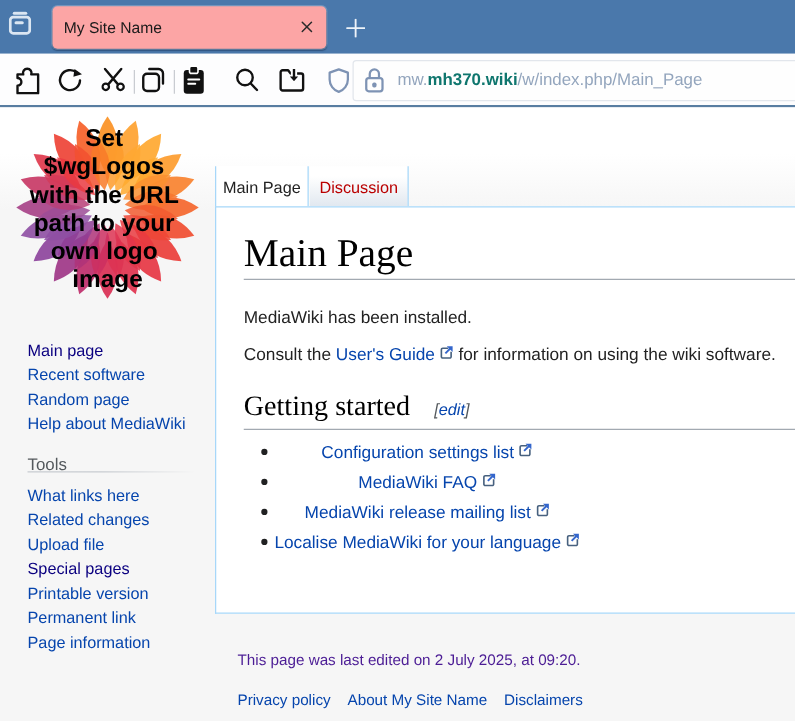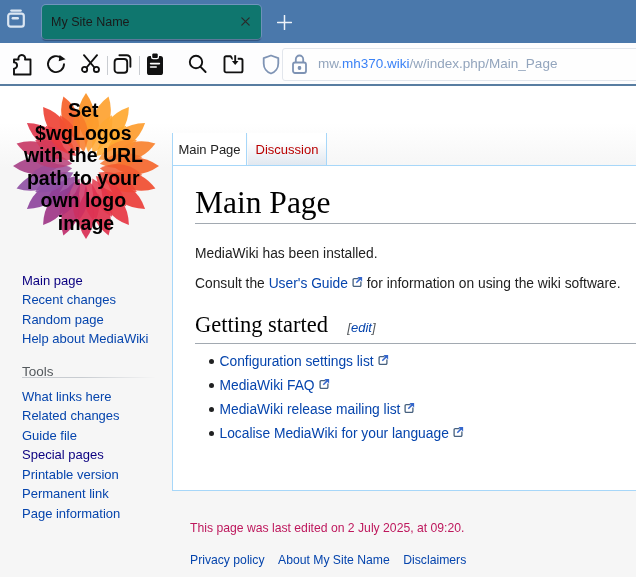--- a/index.html
+++ b/index.html
@@ -2,32 +2,32 @@
 <html><head>
 <meta charset="utf-8">
 <style>
 * { margin:0; padding:0; box-sizing:border-box; }
 html,body { width:636px; height:577px; overflow:hidden; background:#fff;
   font-family:"Liberation Sans",sans-serif; }
 
 .tabbar { position:relative; height:43px; background:#4a78ab; border-bottom:0; }
 .tabbar .appicon { position:absolute; left:7px; top:9px; }
 .tab { position:absolute; left:42px; top:5px; width:219px; height:34px;
-  background:#0f766e; border-radius:4px; box-shadow:0 0 0 1px rgba(255,255,255,0.22), 0 1.5px 1px rgba(15,35,70,0.45);
+  background:#fca5a5; border-radius:4px; box-shadow:0 0 0 1px rgba(255,255,255,0.22), 0 1.5px 1px rgba(15,35,70,0.45);
   }
 .tab .title { position:absolute; left:9px; top:10px; font-size:12.5px; color:#1a1a1a; }
 .tab .close { position:absolute; right:7px; top:8px; }
 .newtab { position:absolute; left:277px; top:15px; }
 .toolbar { position:relative; height:43px; background:#fdfdfe;
   border-bottom:2px solid #587da1; }
 .toolbar svg.ic { position:absolute; top:0; }
 .sep { position:absolute; top:13px; width:1px; height:19px; background:#c9ccd1; }
 .url { position:absolute; left:318px; top:13px; font-size:13.5px; color:#93a5bd;
   white-space:nowrap; }
-.url b { color:#3b82f6; font-weight:normal; }
+.url b { color:#0f766e; font-weight:bold; }
 
 .page { position:relative; width:636px; height:569px; background:#f6f6f6; }
 .pagebase { position:absolute; left:0; top:0; width:636px; height:82px;
   background:linear-gradient(to bottom,#ffffff 45%,#f6f6f6 100%); }
 .logo { position:absolute; left:6px; top:7px; width:160px; height:160px; }
 .snav { position:absolute; left:22px; font-size:13px; }
 .snav li { list-style:none; line-height:19.6px; white-space:nowrap; }
 .snav a { color:#0645ad; text-decoration:none; }
 .snav a.v { color:#0b0080; }
 .shead { position:absolute; left:22px; font-size:13.5px; color:#54595d; }
@@ -47,29 +47,29 @@
 h1.fh { position:absolute; left:22px; top:19px; width:444px;
   font-family:"Liberation Serif",serif; font-weight:normal; font-size:31.5px;
   color:#000; border-bottom:1px solid #a2a9b1; padding-bottom:2px; }
 .p1 { position:absolute; left:22px; top:80px; font-size:13.8px; font-weight:normal; color:#222; }
 .p2 { position:absolute; left:22px; top:110px; font-size:13.8px; color:#222; white-space:nowrap; }
 h2.gs { position:absolute; left:22px; top:146px; width:444px;
   font-family:"Liberation Serif",serif; font-weight:normal; font-size:22.5px;
   color:#000; border-bottom:1px solid #a2a9b1; padding-bottom:5px; }
 h2.gs .edit { font-family:"Liberation Sans",sans-serif; font-size:13px; margin-left:8px;font-style:italic; }
 h2.gs .br { color:#54595d; }
-.mwlist { position:absolute; left:46.5px; top:184px; font-size:13.8px; }
+.mwlist { position:absolute; left:46.5px; top:184px; font-size:13.8px;text-align:center; }
 .mwlist li { line-height:24px; color:#202122; list-style:none; position:relative; }
 .mwlist li::before { content:""; position:absolute; left:-10.5px; top:9px; width:5px; height:5px; border-radius:50%; background:#202122; }
 
 a.cl { color:#0645ad; text-decoration:none; }
 a.red { color:#ba0000; text-decoration:none;margin-top:29px; }
 .extico { display:inline-block; vertical-align:baseline; margin-left:3px; }
 
-.finfo { position:absolute; left:190px; top:435px; font-size:12.2px; color:#be185d; }
+.finfo { position:absolute; left:190px; top:435px; font-size:12.2px; color:#4c1d95; }
 .flinks { position:absolute; left:190px; top:467px; font-size:12.2px; }
 .flinks a { color:#0645ad; text-decoration:none; margin-right:13.5px; }
 </style>
 </head>
 <body>
 <div class="tabbar">
   <svg class="appicon" width="18" height="19" viewBox="0 0 18 19">
     <path d="M4.4 1.6 H13.6" stroke="#dbe6f2" stroke-width="2.4" stroke-linecap="round" fill="none"></path>
     <rect x="1.2" y="4.6" width="15.6" height="13" rx="2.4" fill="none" stroke="#dbe6f2" stroke-width="2.2"></rect>
     <path d="M5.8 9.2 H10.8" stroke="#dbe6f2" stroke-width="2.4" stroke-linecap="round" fill="none"></path>
@@ -189,30 +189,30 @@
       <tspan x="80" dy="22.5">$wgLogos</tspan>
       <tspan x="80" dy="22.5">with the URL</tspan>
       <tspan x="80" dy="22.5">path to your</tspan>
       <tspan x="80" dy="22.5">own logo</tspan>
       <tspan x="80" dy="22.5">image</tspan>
     </text>
   </svg>
 
   <ul class="snav" style="top:184.5px">
     <li><a class="v" href="#">Main page</a></li>
-    <li><a href="#">Recent changes</a></li>
+    <li><a href="#">Recent software</a></li>
     <li><a href="#">Random page</a></li>
     <li><a href="#">Help about MediaWiki</a></li>
   </ul>
   <div class="shead" style="top:278px">Tools</div>
   <div class="sline" style="top:291px"></div>
   <ul class="snav" style="top:300.5px">
     <li><a href="#">What links here</a></li>
     <li><a href="#">Related changes</a></li>
-    <li><a href="#">Guide file</a></li>
+    <li><a href="#">Upload file</a></li>
     <li><a class="v" href="#">Special pages</a></li>
     <li><a href="#">Printable version</a></li>
     <li><a href="#">Permanent link</a></li>
     <li><a href="#">Page information</a></li>
   </ul>
 
   <div class="ptabs">
     <div class="ptab ptab1"><span>Main Page</span></div>
     <div class="ptab ptab2"><span><a class="red" href="#">Discussion</a></span></div>
   </div>

